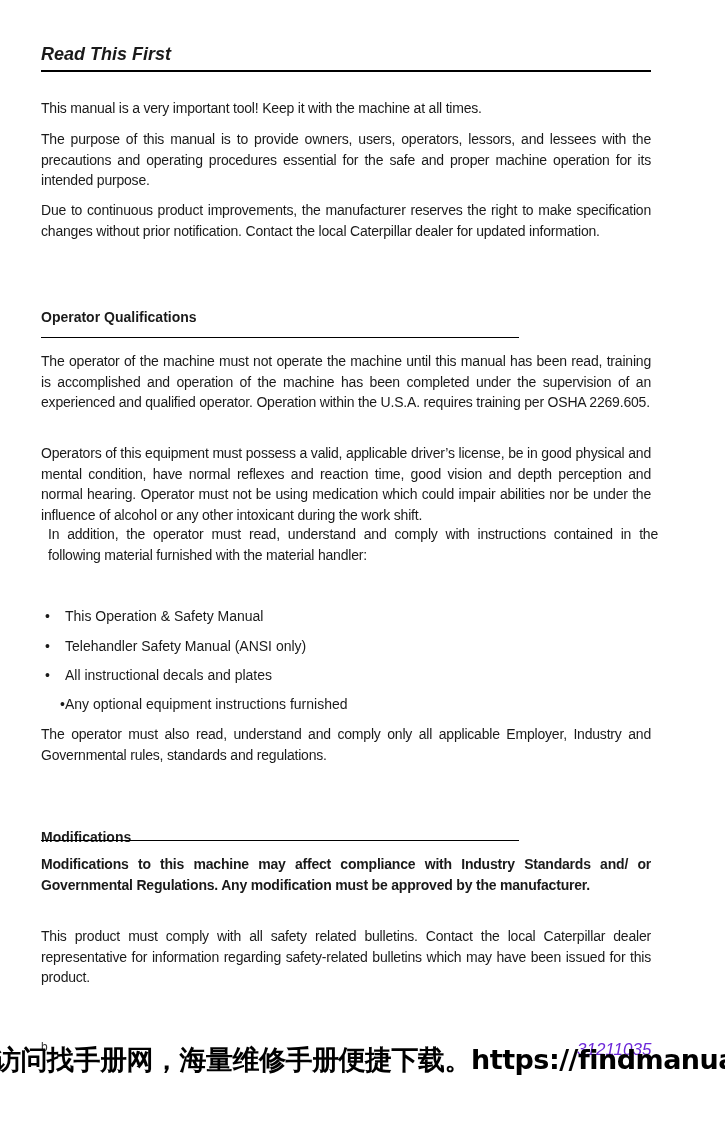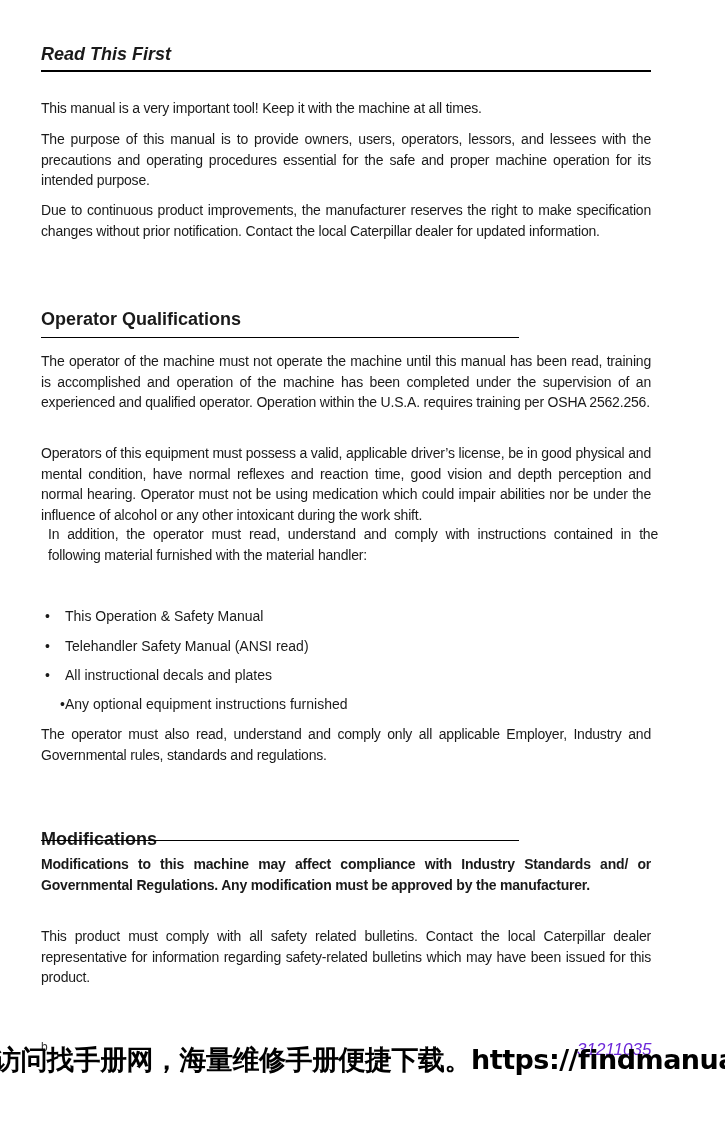--- a/index.html
+++ b/index.html
@@ -1,20 +1,20 @@
 <!DOCTYPE html>
 <html><head>
 <meta charset="utf-8">
 <style>
   html, body { margin:0; padding:0; background:#ffffff; }
   body { width:725px; height:1122px; position:relative; overflow:hidden;
          font-family:"Liberation Sans", sans-serif; color:#1a1a1a; }
   .h1 { position:absolute; left:41px; top:44px; font-size:18px; font-weight:bold; font-style:italic; }
   .rule1 { position:absolute; left:41px; top:70px; width:610px; height:2px; background:#000; }
-  .h2 { position:absolute; left:41px; font-size:18px; font-weight:bold; }
+  .h2 { position:absolute; left:41px; font-size:14px; font-weight:bold; }
   .rule2 { position:absolute; left:41px; width:478px; height:1px; background:#000; }
   .p { position:absolute; left:41px; width:610px; font-size:14px; line-height:20.5px; text-align:justify; letter-spacing:-0.2px; }
   .p.bold { font-weight:bold; }
   .bullet { position:absolute; left:45px; font-size:14px; line-height:20px; }
   .bullet .dot { display:inline-block; width:20px; }
   .footer-num { position:absolute; left:41px; top:1040px; font-size:12px; color:#333; }
   .footer-doc { position:absolute; left:577px; top:1040px; font-size:17px; font-style:italic; color:#6d28d9; }
   .banner { position:absolute; left:-6px; top:1042px; font-size:27px; font-weight:bold; white-space:nowrap; color:#000; font-family:"DejaVu Sans", sans-serif; letter-spacing:-0.5px; }
 </style>
 </head>
@@ -23,26 +23,26 @@
 <div class="h1">Read This First</div>
 <div class="rule1"></div>
 
 <div class="p" style="top:98px;">This manual is a very important tool! Keep it with the machine at all times.</div>
 <div class="p" style="top:129px;">The purpose of this manual is to provide owners, users, operators, lessors, and lessees with the precautions and operating procedures essential for the safe and proper machine operation for its intended purpose.</div>
 <div class="p" style="top:200px;">Due to continuous product improvements, the manufacturer reserves the right to make specification changes without prior notification. Contact the local Caterpillar dealer for updated information.</div>
 
 <div class="h2" style="top:309px;">Operator Qualifications</div>
 <div class="rule2" style="top:337px;"></div>
 
-<div class="p" style="top:351px;">The operator of the machine must not operate the machine until this manual has been read, training is accomplished and operation of the machine has been completed under the supervision of an experienced and qualified operator. Operation within the U.S.A. requires training per OSHA 2562.256.</div>
+<div class="p" style="top:351px;">The operator of the machine must not operate the machine until this manual has been read, training is accomplished and operation of the machine has been completed under the supervision of an experienced and qualified operator. Operation within the U.S.A. requires training per OSHA 2269.605.</div>
 <div class="p" style="top:443px;">Operators of this equipment must possess a valid, applicable driver’s license, be in good physical and mental condition, have normal reflexes and reaction time, good vision and depth perception and normal hearing. Operator must not be using medication which could impair abilities nor be under the influence of alcohol or any other intoxicant during the work shift.</div>
 <div class="p" style="top:524px;margin-left:7px;">In addition, the operator must read, understand and comply with instructions contained in the following material furnished with the material handler:</div>
 
 <div class="bullet" style="top:606px;"><span class="dot">•</span><span>This Operation &amp; Safety Manual</span></div>
-<div class="bullet" style="top:636px;"><span class="dot">•</span><span>Telehandler Safety Manual (ANSI read)</span></div>
+<div class="bullet" style="top:636px;"><span class="dot">•</span><span>Telehandler Safety Manual (ANSI only)</span></div>
 <div class="bullet" style="top:665px;"><span class="dot">•</span><span>All instructional decals and plates</span></div>
 <div class="bullet" style="top:694px;text-align:right;"><span class="dot">•</span><span>Any optional equipment instructions furnished</span></div>
 
 <div class="p" style="top:724px;">The operator must also read, understand and comply only all applicable Employer, Industry and Governmental rules, standards and regulations.</div>
 
 <div class="h2" style="top:829px;">Modifications</div>
 <div class="rule2" style="top:840px;"></div>
 
 <div class="p bold" style="top:854px;">Modifications to this machine may affect compliance with Industry Standards and/ or Governmental Regulations. Any modification must be approved by the manufacturer.</div>
 <div class="p" style="top:926px;">This product must comply with all safety related bulletins. Contact the local Caterpillar dealer representative for information regarding safety-related bulletins which may have been issued for this product.</div>

